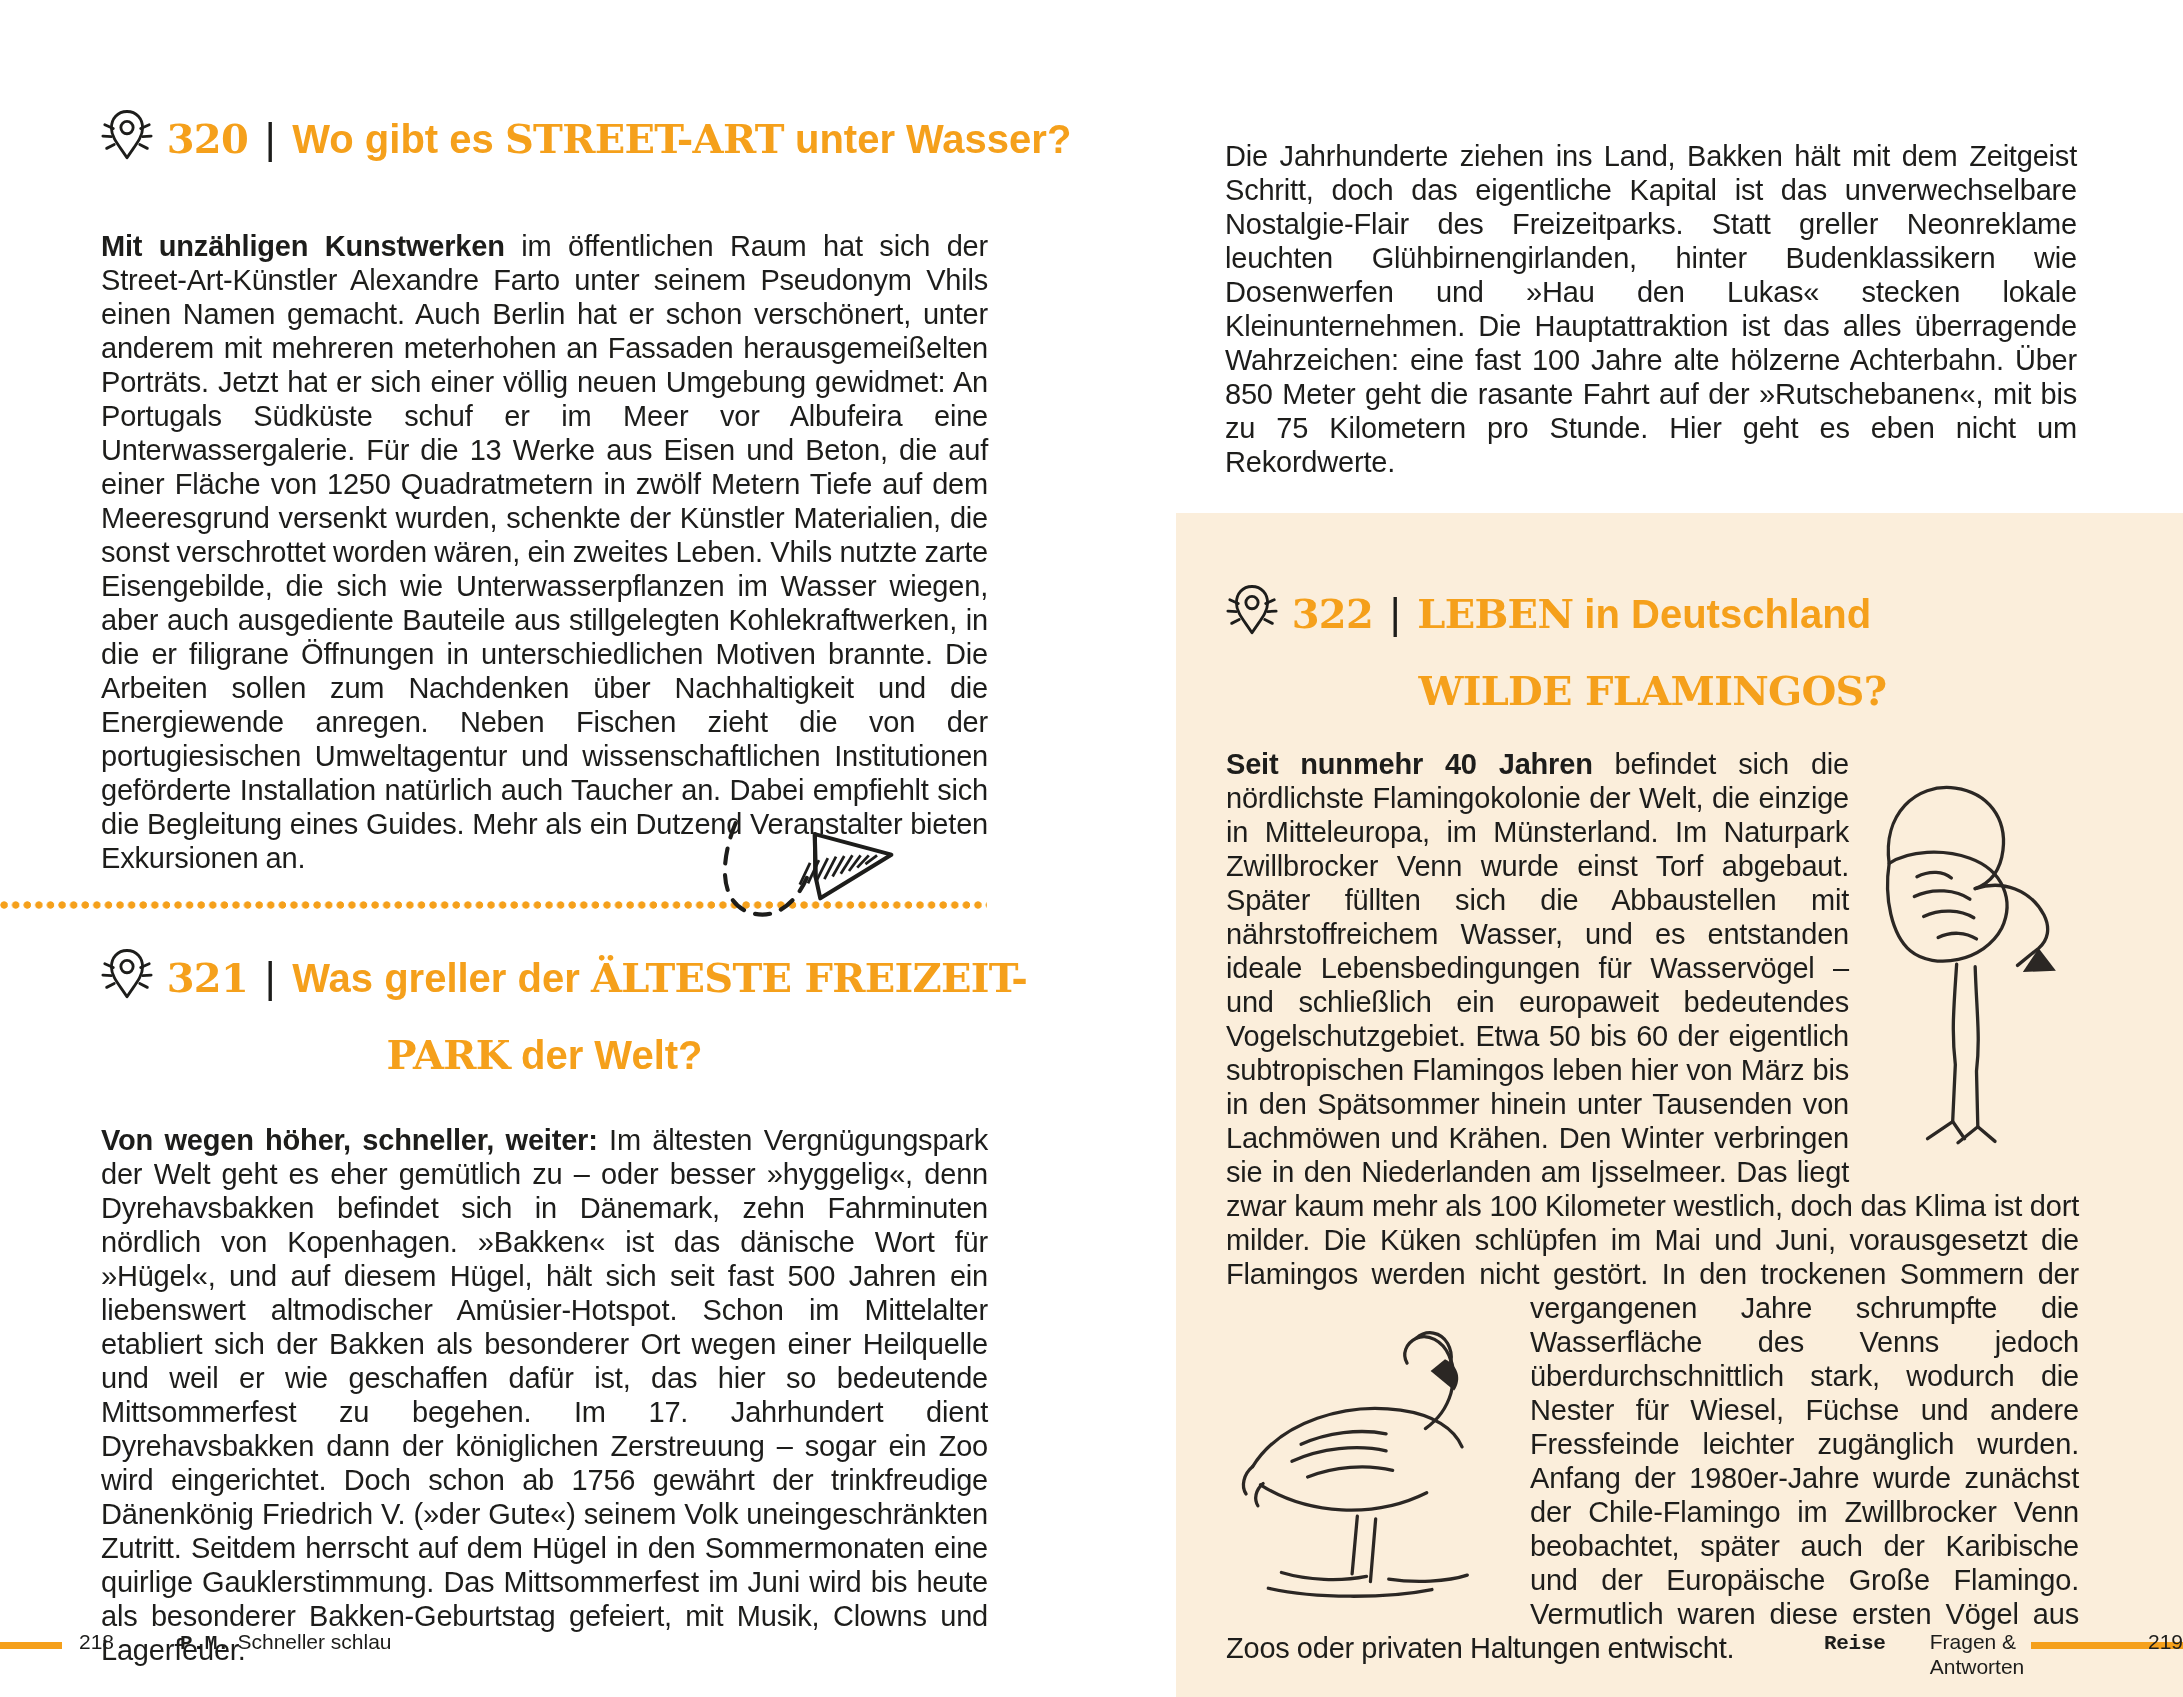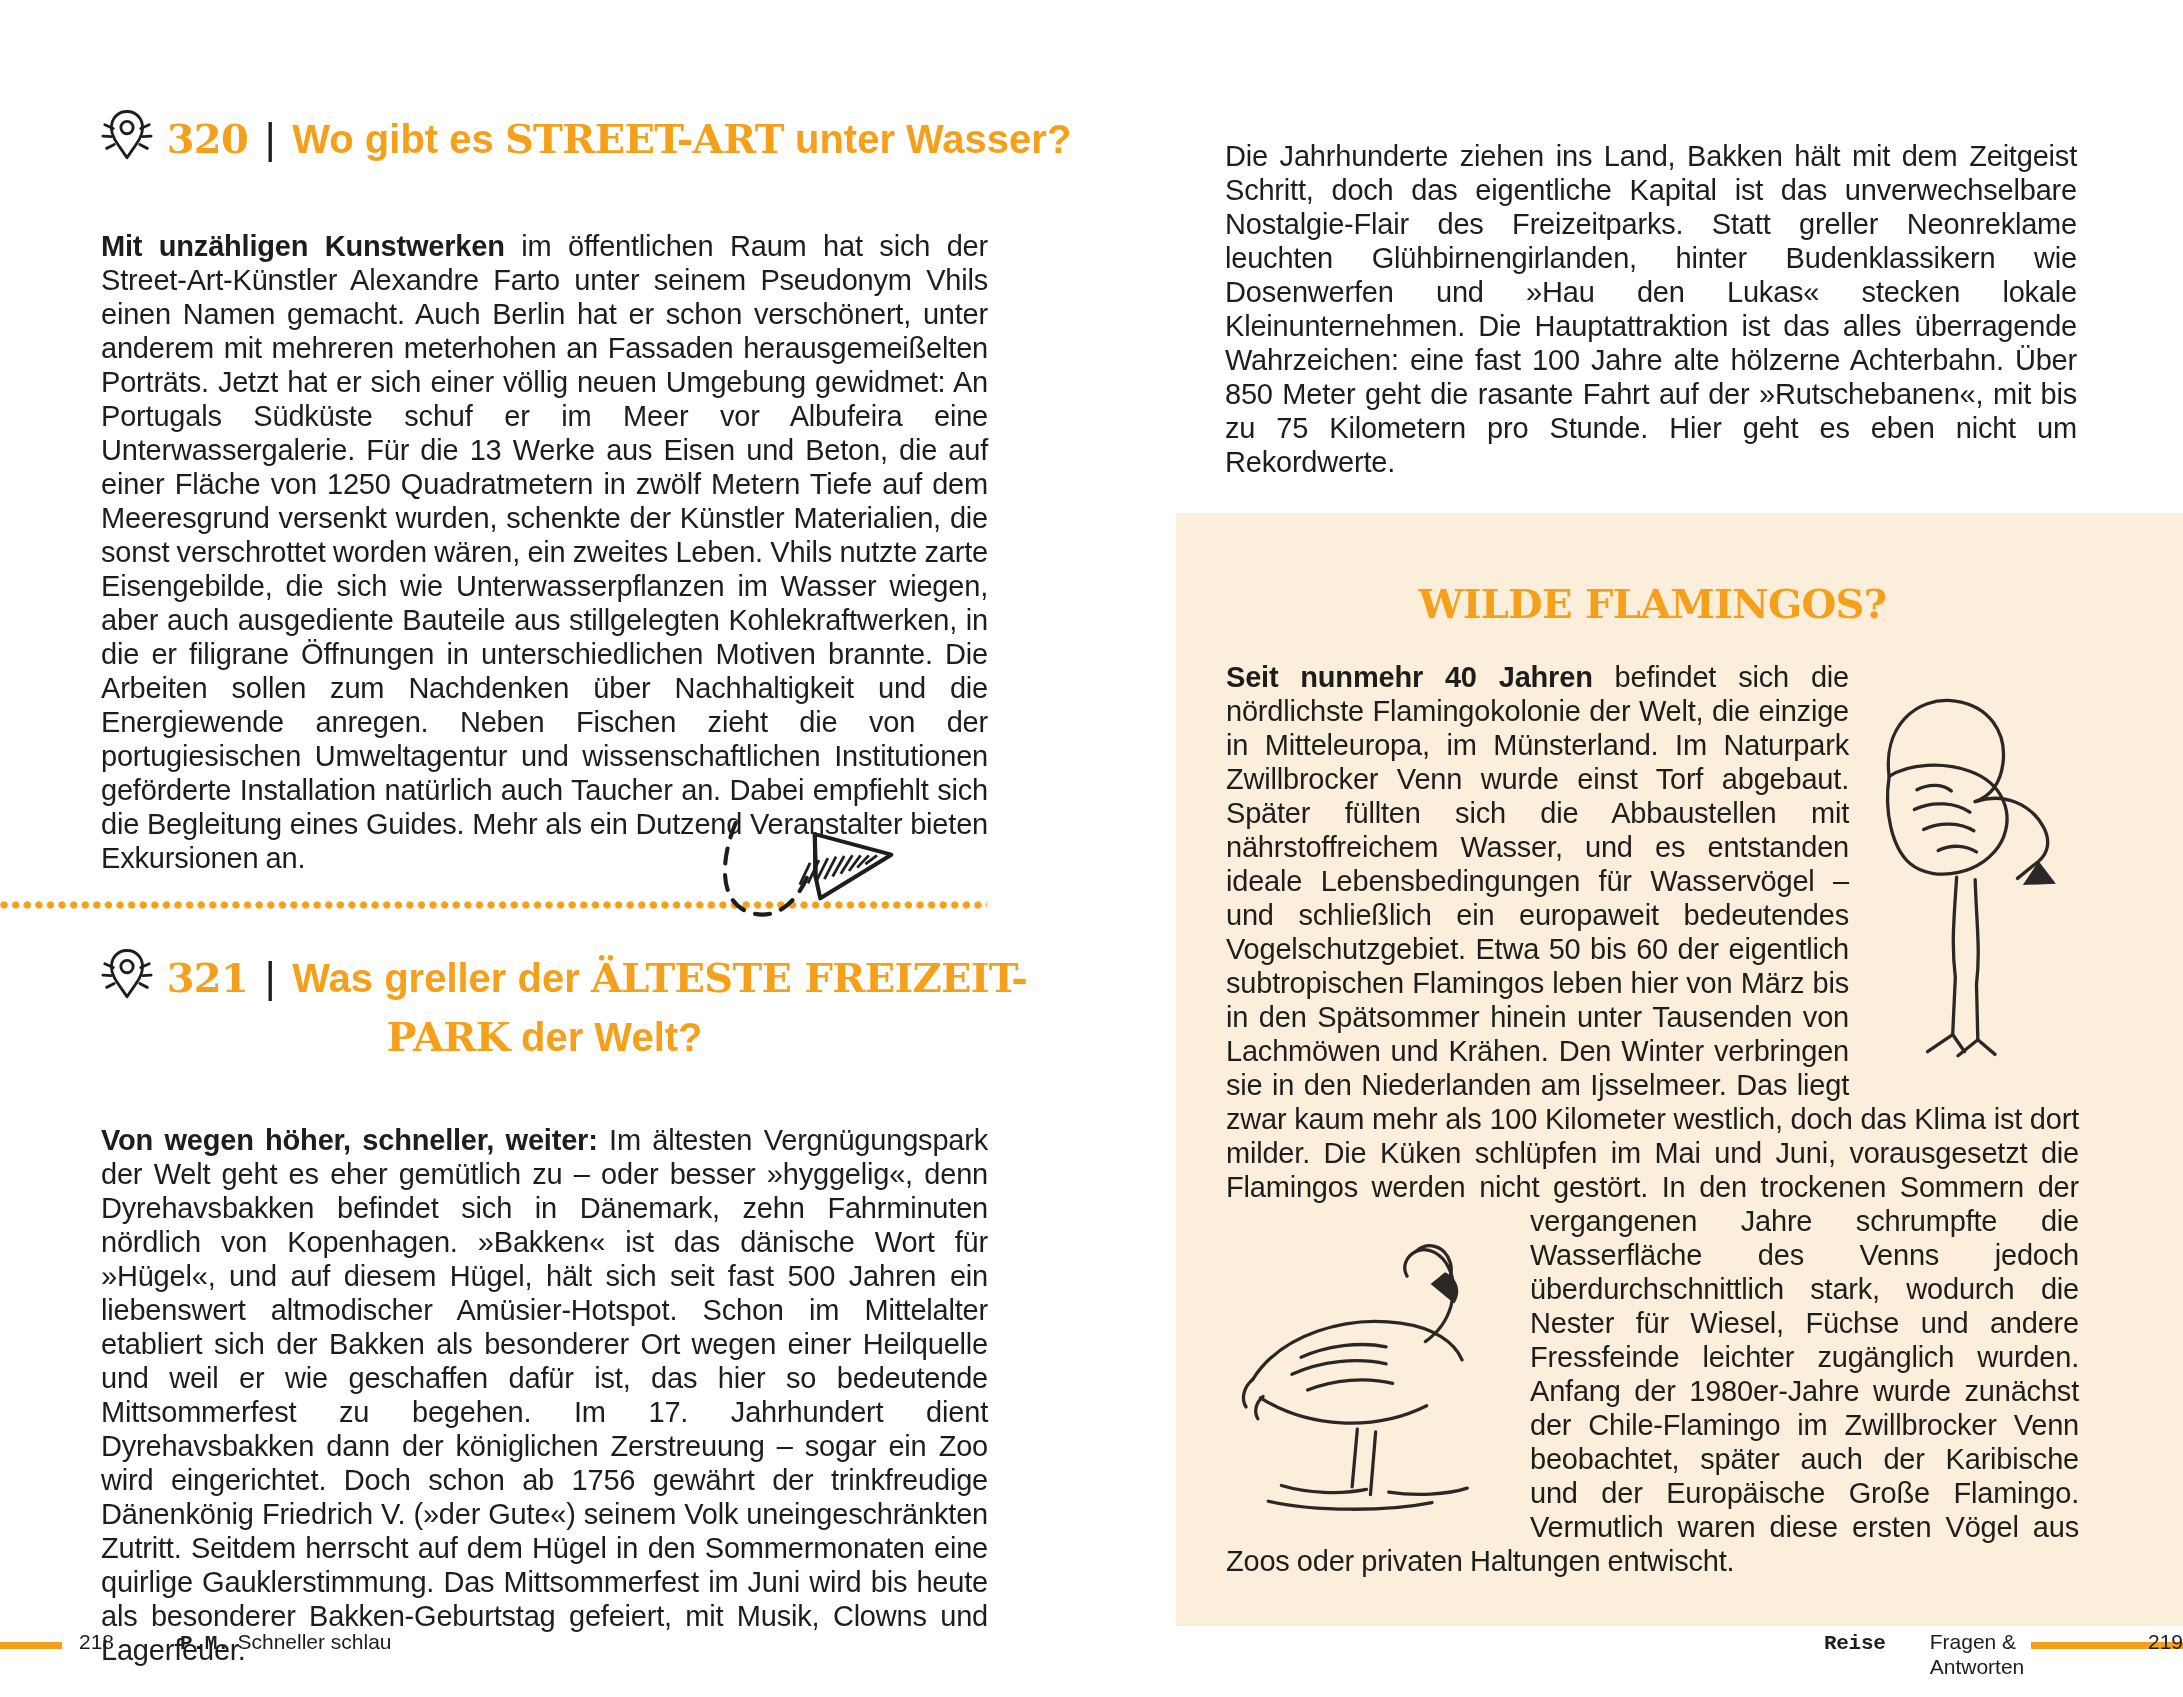--- a/index.html
+++ b/index.html
@@ -25,21 +25,21 @@
   .headline {
     color: #F5A01B;
     font-weight: bold;
     font-size: 40px;
     line-height: 48px;
     white-space: nowrap;
   }
   .head-row { display: flex; align-items: center; gap: 13.7px; }
   .hnum, .hem { font-family: "DejaVu Serif", serif; letter-spacing: -0.7px; }
   .hsep { color: #1d1d1b; font-weight: 400; padding: 0 5.5px; font-size: 42px; }
-  .head-line2 { text-align: center; margin-top: 1px; }
+  .head-line2 { text-align: center; margin-top: 19px; }
 
   
   #h320 { position: absolute; left: 101px; top: 104px; width: 887px; justify-content: space-between; }
   #p320 { position: absolute; left: 101px; top: 200px; width: 887px; }
   #divider {
     position: absolute; left: 0; top: 901px; width: 987px; height: 8.2px;
     background-image: radial-gradient(circle at 4.1px 4.1px, #F5A01B 3.4px, rgba(0,0,0,0) 4.1px);
     background-size: 11.6px 8.2px; background-repeat: repeat-x;
   }
   #plane-doodle { position: absolute; left: 712px; top: 815px; }
@@ -140,20 +140,35 @@
   <div id="bar-left" class="edge-bar"></div>
   <div id="footer-left-text" class="footer-text">
     <span class="pgnum">218</span>
     <span class="brand">P.M.</span>
     <span>Schneller schlau</span>
   </div>
 
   <p id="p-cont" class="para"><span>Die Jahrhunderte ziehen ins Land, Bakken hält mit dem Zeitgeist Schritt, doch das eigentliche Kapital ist das unverwechselbare Nostalgie-Flair des Freizeitparks. Statt greller Neonreklame leuchten Glühbirnengirlanden, hinter Budenklassikern wie Dosenwerfen und »Hau den Lukas« stecken lokale Kleinunternehmen. Die Hauptattraktion ist das alles überragende Wahrzeichen: eine fast 100 Jahre alte hölzerne Achterbahn. Über 850 Meter geht die rasante Fahrt auf der »Rutschebanen«, mit bis zu 75 Kilometern pro Stunde. Hier geht es eben nicht um Rekordwerte.</span></p>
 
   <div id="box-322">
+    <div class="head-row">
+      <span>
+        <svg width="52" height="67" viewBox="0 0 110 130">
+          <path class="ink" d="M8 38 L26 46 M4 62 L22 63 M12 88 L28 80"></path>
+          <path class="ink" d="M102 38 L84 46 M106 62 L88 63 M98 88 L82 80"></path>
+          <path class="ink" d="M55 10 C35 10 22 25 22 45 C22 66 40 84 55 108 C70 84 88 66 88 45 C88 25 75 10 55 10 Z"></path>
+          <circle class="ink" cx="55" cy="44" r="13"></circle>
+        </svg>
+      </span>
+      <span class="headline">
+        <span class="hnum">322</span>
+        <span class="hsep">|</span>
+        <span class="hem">LEBEN</span><span> in Deutschland</span>
+      </span>
+    </div>
     <div class="headline head-line2">
       <span class="hem">WILDE FLAMINGOS?</span>
     </div>
 
     <div id="p322" class="para">
       <span class="flamingo-r">
         <svg width="205" height="397" viewBox="0 0 300 600">
           <path class="ln" d="M18 170 C8 96 58 48 118 56 C168 63 196 102 190 150 C186 182 170 200 148 208"></path>
           <path class="ln" d="M148 208 C190 194 232 210 252 248 C262 268 258 286 244 298 L212 324"></path>
           <path d="M244 298 L270 332 L220 334 Z" fill="#2b2724" stroke="none"></path>

